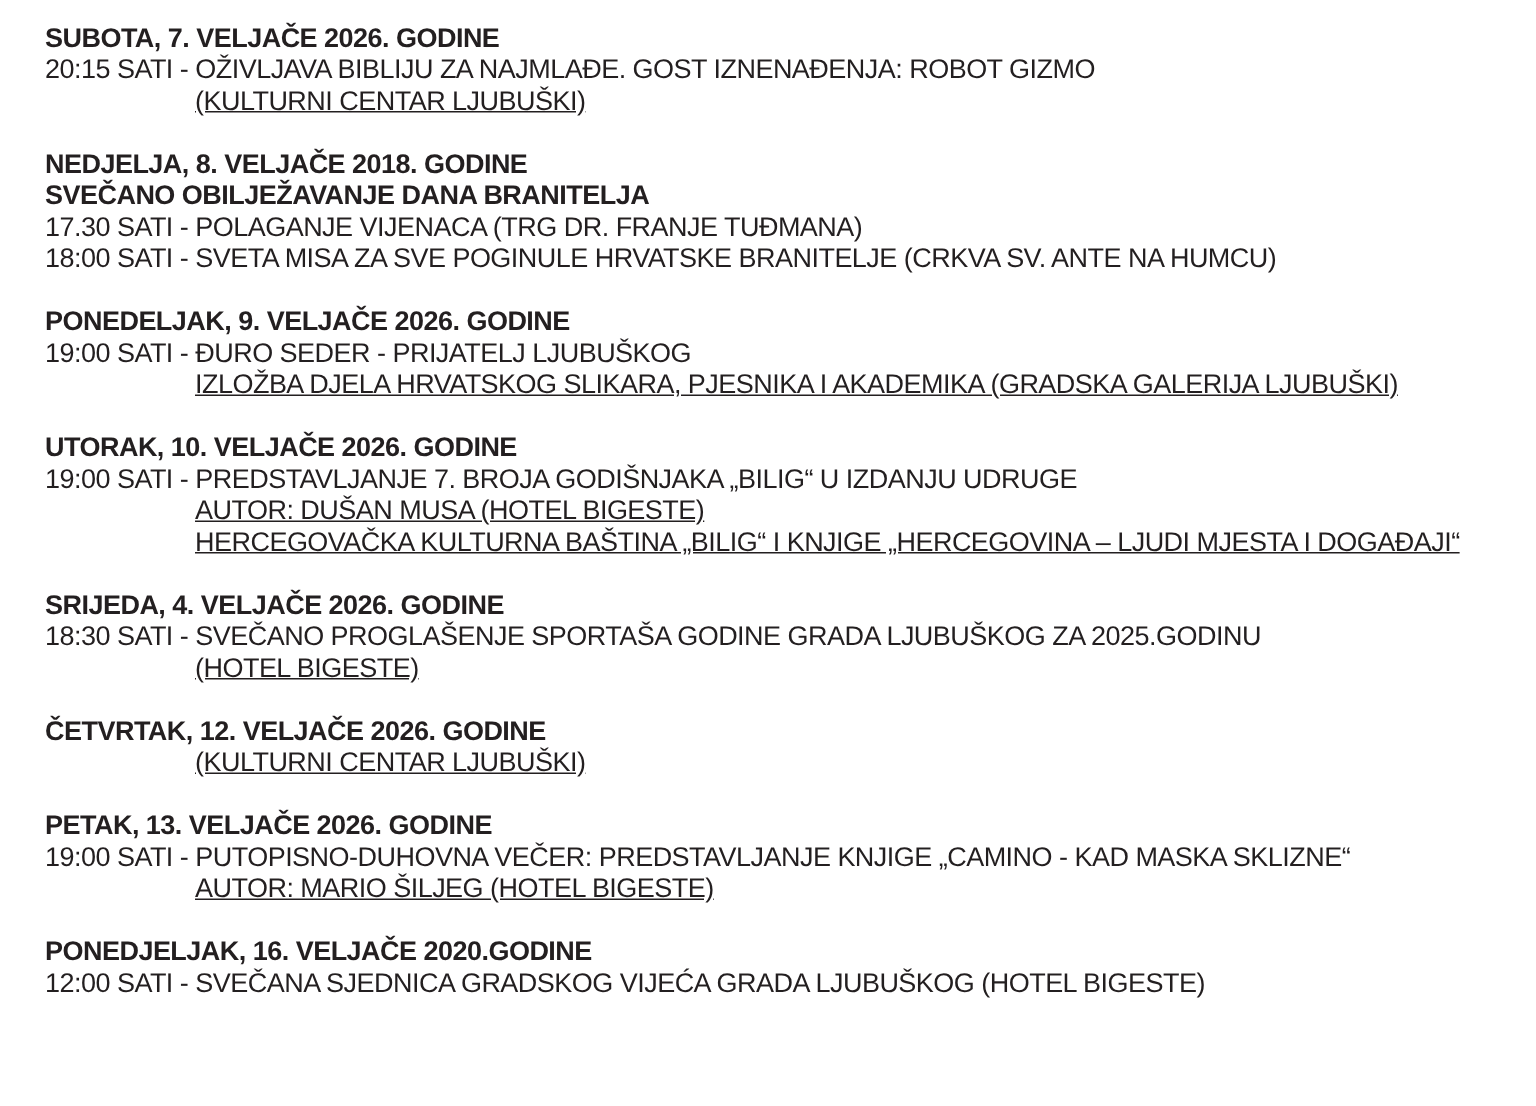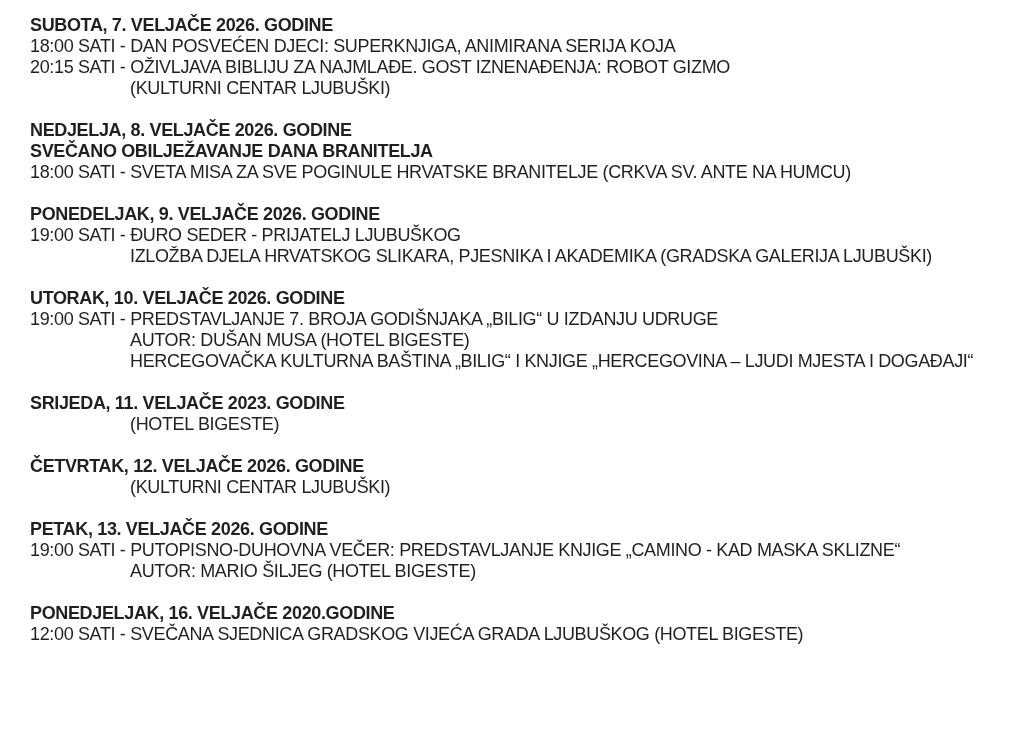--- a/index.html
+++ b/index.html
@@ -28,55 +28,57 @@
     margin: 0 0 21px 0;
   }
   .h {
     font-weight: bold;
   }
   .line {
     white-space: nowrap;
   }
   .cont {
     padding-left: 100px;
+    text-decoration: underline;
   }
 </style>
 </head>
 <body>
 
 <div class="doc">
 
   <section class="day">
     <div class="line h">SUBOTA, 7. VELJAČE 2026. GODINE</div>
-    <div class="line">18:00 SATI - DAN POSVEĆEN DJECI: SUPERKNJIGA, ANIMIRANA SERIJA KOJA</div>
     <div class="line">20:15 SATI - OŽIVLJAVA BIBLIJU ZA NAJMLAĐE. GOST IZNENAĐENJA: ROBOT GIZMO</div>
     <div class="line cont">(KULTURNI CENTAR LJUBUŠKI)</div>
   </section>
 
   <section class="day">
-    <div class="line h">NEDJELJA, 8. VELJAČE 2026. GODINE</div>
+    <div class="line h">NEDJELJA, 8. VELJAČE 2018. GODINE</div>
     <div class="line h">SVEČANO OBILJEŽAVANJE DANA BRANITELJA</div>
+    <div class="line">17.30 SATI - POLAGANJE VIJENACA (TRG DR. FRANJE TUĐMANA)</div>
     <div class="line">18:00 SATI - SVETA MISA ZA SVE POGINULE HRVATSKE BRANITELJE (CRKVA SV. ANTE NA HUMCU)</div>
   </section>
 
   <section class="day">
     <div class="line h">PONEDELJAK, 9. VELJAČE 2026. GODINE</div>
     <div class="line">19:00 SATI - ĐURO SEDER - PRIJATELJ LJUBUŠKOG</div>
     <div class="line cont">IZLOŽBA DJELA HRVATSKOG SLIKARA, PJESNIKA I AKADEMIKA (GRADSKA GALERIJA LJUBUŠKI)</div>
   </section>
 
   <section class="day">
     <div class="line h">UTORAK, 10. VELJAČE 2026. GODINE</div>
     <div class="line">19:00 SATI - PREDSTAVLJANJE 7. BROJA GODIŠNJAKA „BILIG“ U IZDANJU UDRUGE</div>
     <div class="line cont">AUTOR: DUŠAN MUSA (HOTEL BIGESTE)</div>
     <div class="line cont">HERCEGOVAČKA KULTURNA BAŠTINA „BILIG“ I KNJIGE „HERCEGOVINA – LJUDI MJESTA I DOGAĐAJI“</div>
   </section>
 
   <section class="day">
-    <div class="line h">SRIJEDA, 11. VELJAČE 2023. GODINE</div>
+    <div class="line h">SRIJEDA, 4. VELJAČE 2026. GODINE</div>
+    <div class="line">18:30 SATI - SVEČANO PROGLAŠENJE SPORTAŠA GODINE GRADA LJUBUŠKOG ZA 2025.GODINU</div>
     <div class="line cont">(HOTEL BIGESTE)</div>
   </section>
 
   <section class="day">
     <div class="line h">ČETVRTAK, 12. VELJAČE 2026. GODINE</div>
     <div class="line cont">(KULTURNI CENTAR LJUBUŠKI)</div>
   </section>
 
   <section class="day">
     <div class="line h">PETAK, 13. VELJAČE 2026. GODINE</div>

